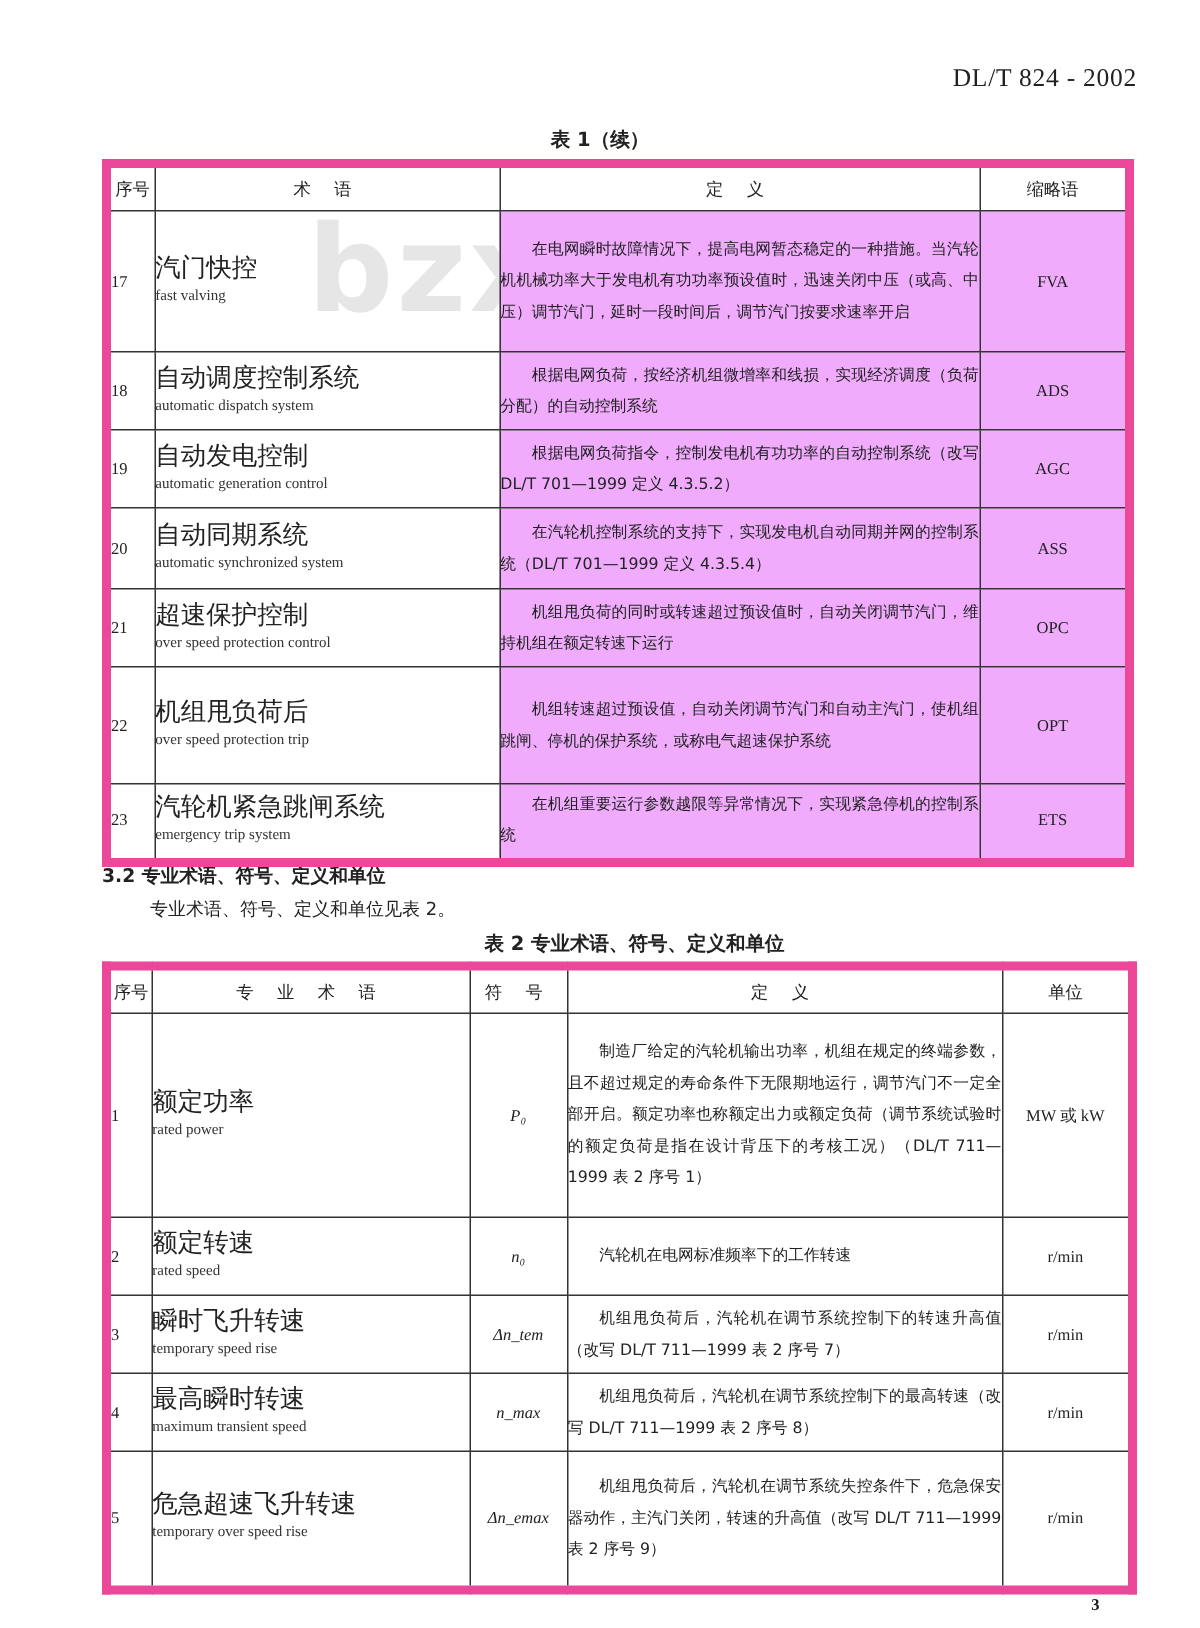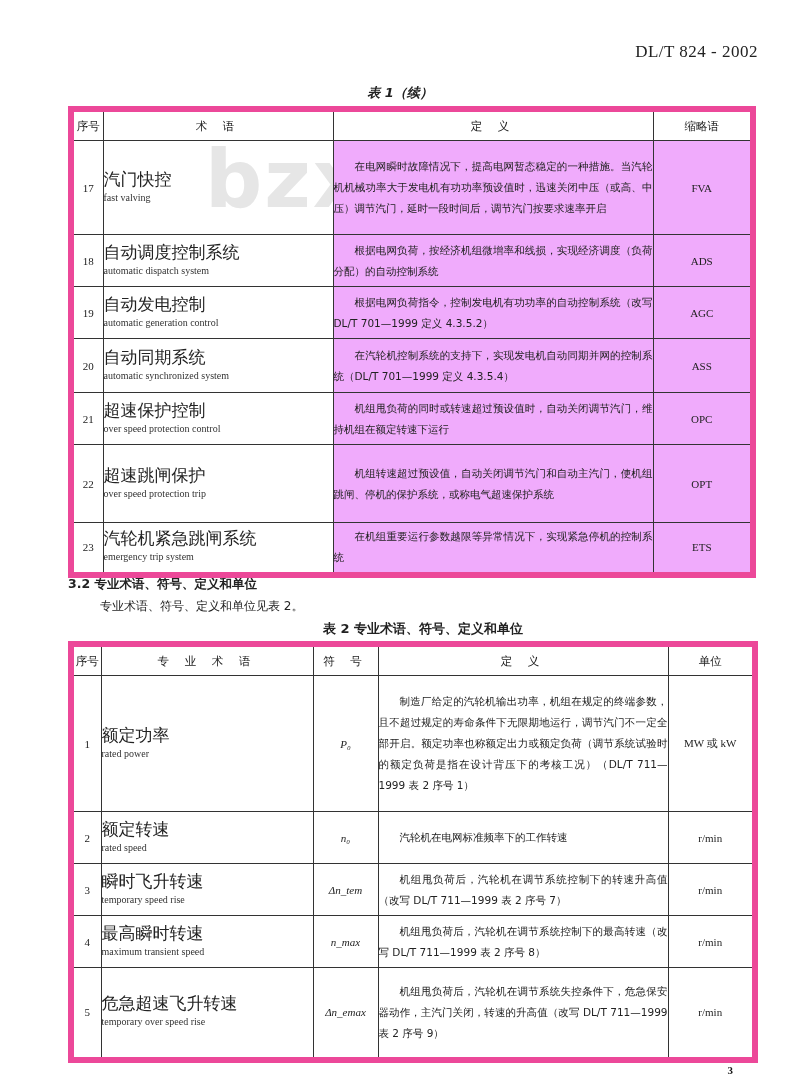--- a/index.html
+++ b/index.html
@@ -23,21 +23,21 @@
     font-size: 11px; color: #222;
   }
   table.doc th, table.doc td {
     border: 1px solid #333; padding: 0; vertical-align: middle;
   }
   table.doc th {
     font-weight: normal; height: 28px; font-size: 11.5px; text-align: center;
     letter-spacing: 6px;
   }
   table.doc th.narrow { letter-spacing: 0; }
-  td.num { text-align: center; font-size: 11px; font-family: "Liberation Serif", serif; }
+  td.num { font-size: 11px; font-family: "Liberation Serif", serif; }
   td.term { padding-left: 14px; }
   .term-zh { display: block; font-size: 17px; line-height: 20px; }
   .term-en { display: block; font-size: 10px; line-height: 18px; font-family: "Liberation Serif", serif; color: #333; }
   td.def {
     padding: 4px 10px 4px 10px; font-size: 10.5px; line-height: 21px;
     text-align: justify; text-indent: 2em;
   }
   td.abbr, td.unit, td.sym {
     text-align: center; font-family: "Liberation Serif", serif; font-size: 11px;
   }
@@ -61,21 +61,21 @@
   .t2 { left: 68px; top: 641px; width: 684px; z-index: 1; }
   .t1 td.def, .t1 td.abbr { background: #f0abfc; }
 </style>
 </head>
 <body>
 
 <div class="std-code">DL/T 824 - 2002</div>
 
 <div class="watermark">bzx</div>
 
-<div class="table-caption" style="top:84px;font-style:italic;">表 1（续）</div>
+<div class="table-caption" style="top:84px;">表 1（续）</div>
 
 <table class="doc t1">
   <colgroup>
     <col style="width:32px">
       <col style="width:230px">
       <col style="width:320px">
       <col style="width:100px">
   </colgroup>
   <thead>
     <tr>
@@ -127,21 +127,21 @@
       <td class="term">
         <span class="term-zh">超速保护控制</span>
         <span class="term-en">over speed protection control</span>
       </td>
       <td class="def">机组甩负荷的同时或转速超过预设值时，自动关闭调节汽门，维持机组在额定转速下运行</td>
       <td class="abbr">OPC</td>
     </tr>
     <tr style="height:78px">
       <td class="num">22</td>
       <td class="term">
-        <span class="term-zh">超速跳闸保护</span>
+        <span class="term-zh">机组甩负荷后</span>
         <span class="term-en">over speed protection trip</span>
       </td>
       <td class="def">机组转速超过预设值，自动关闭调节汽门和自动主汽门，使机组跳闸、停机的保护系统，或称电气超速保护系统</td>
       <td class="abbr">OPT</td>
     </tr>
     <tr style="height:52px">
       <td class="num">23</td>
       <td class="term">
         <span class="term-zh">汽轮机紧急跳闸系统</span>
         <span class="term-en">emergency trip system</span>

